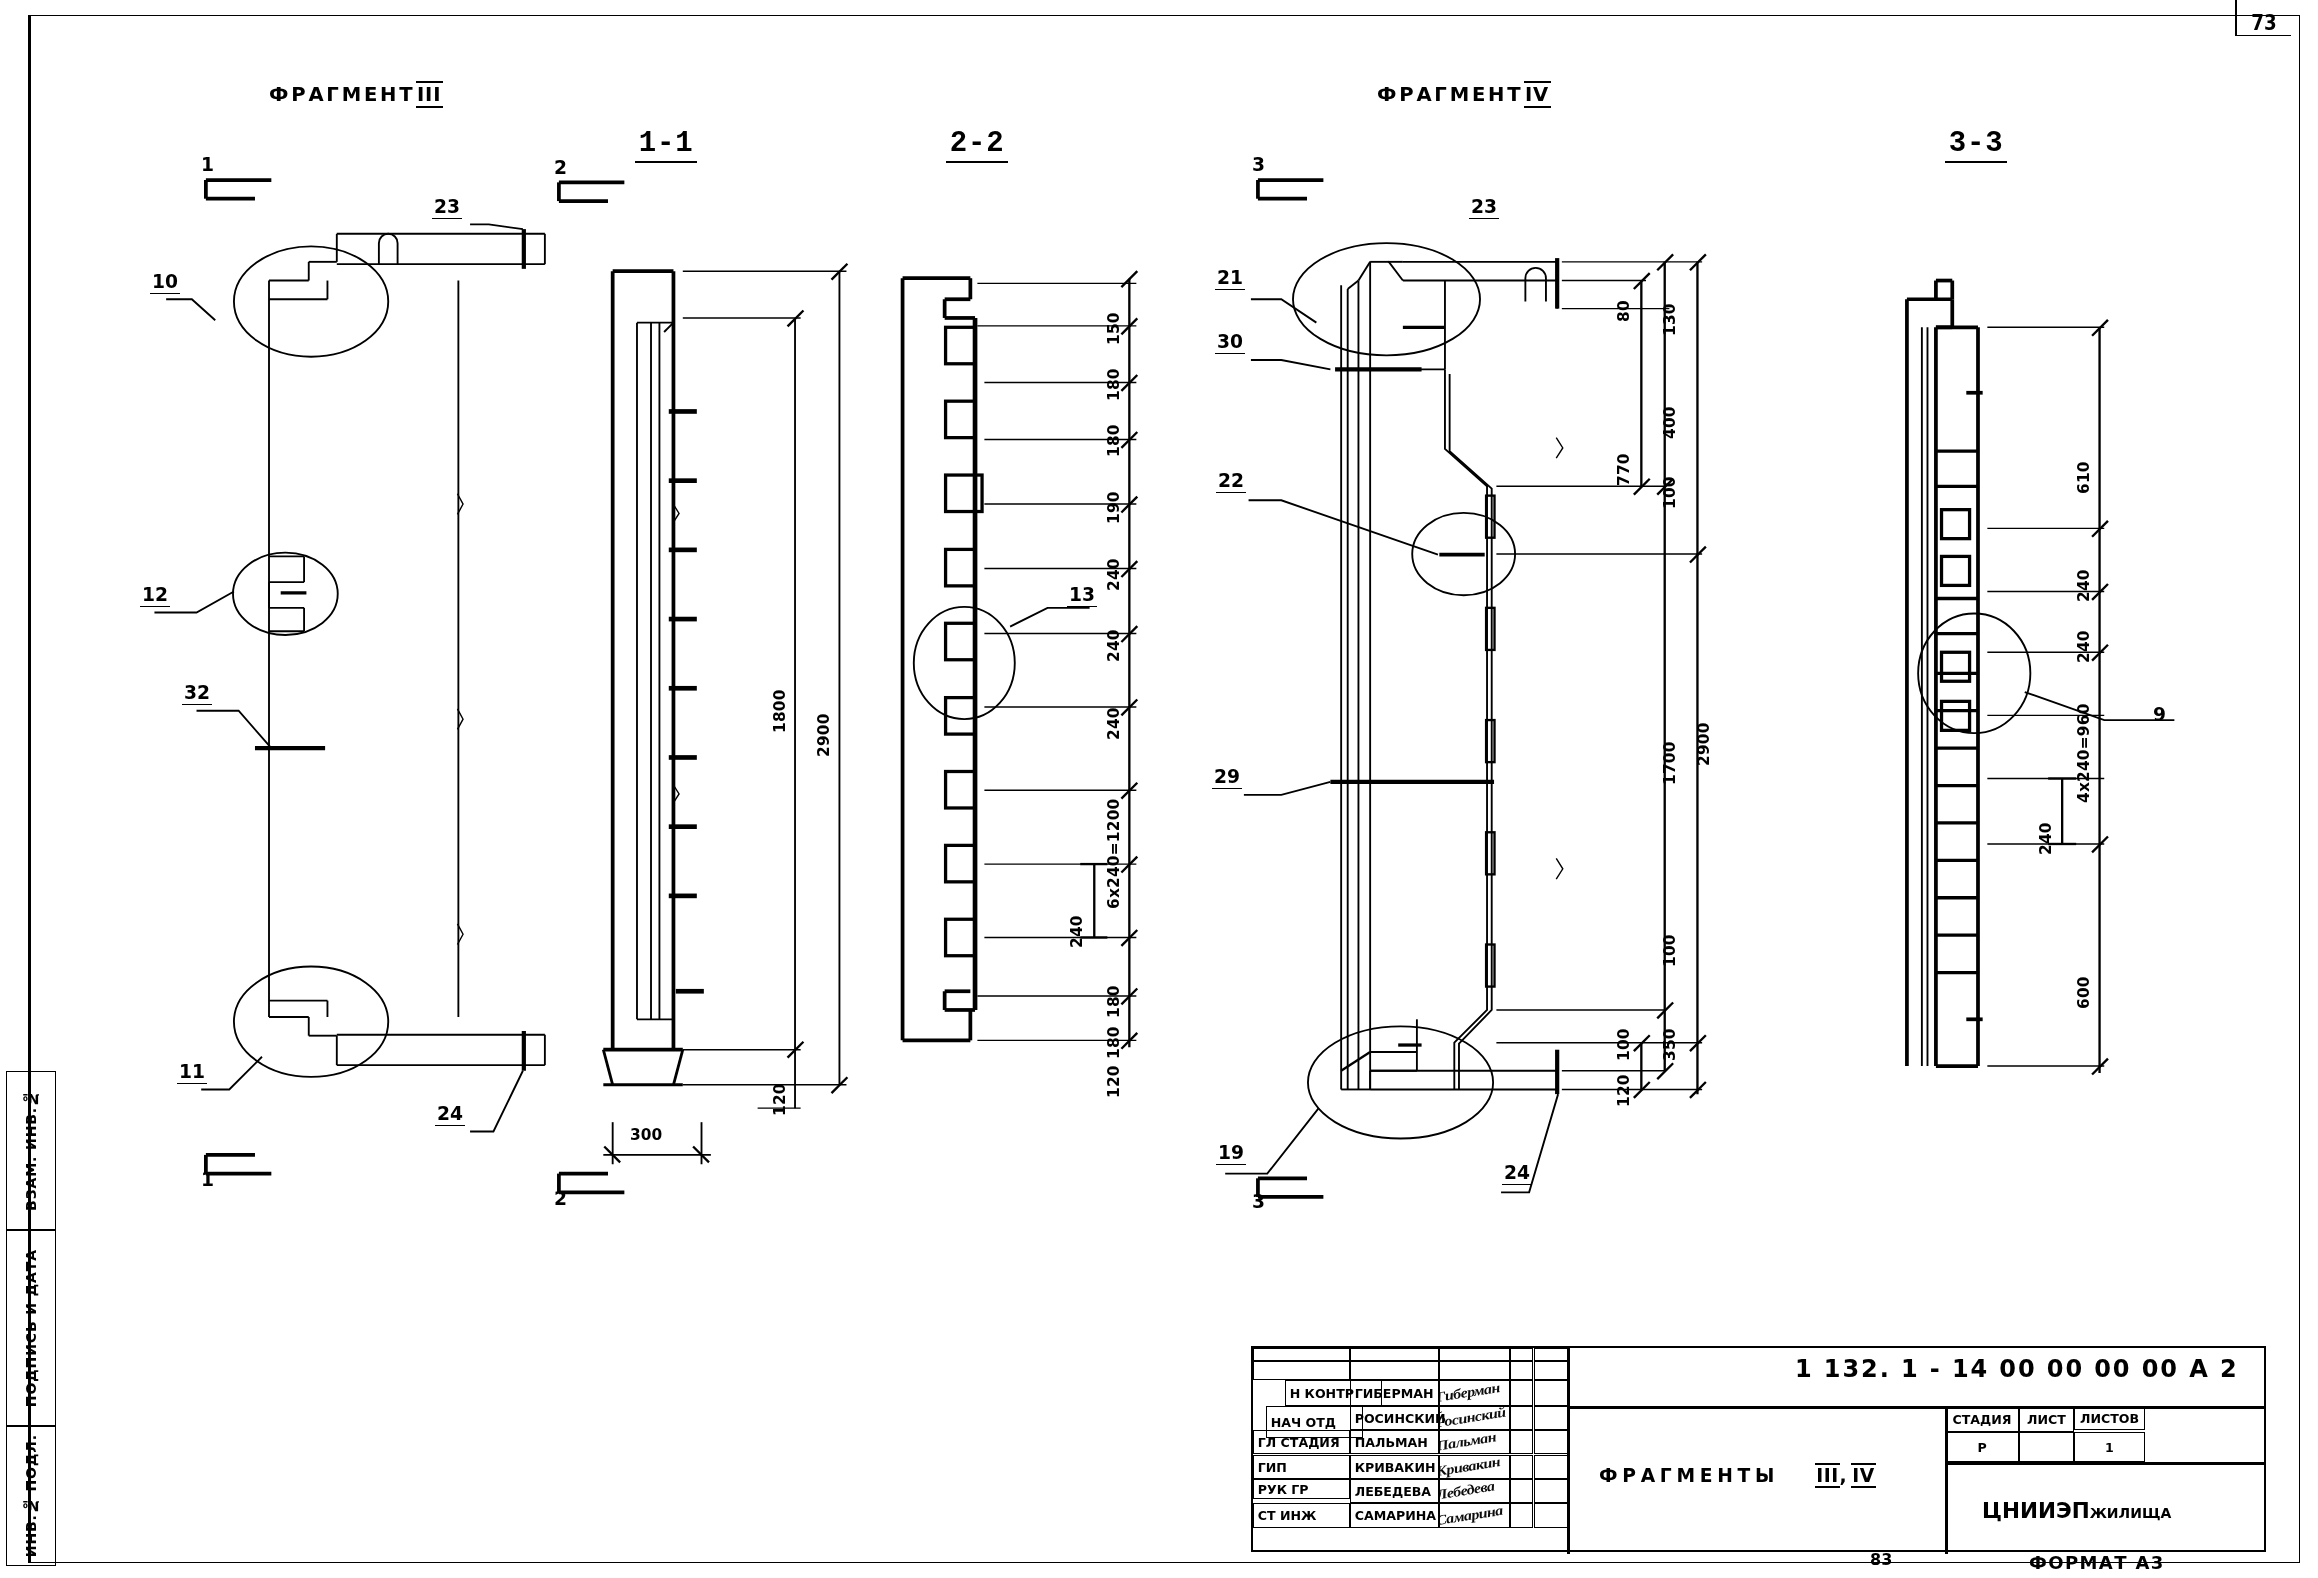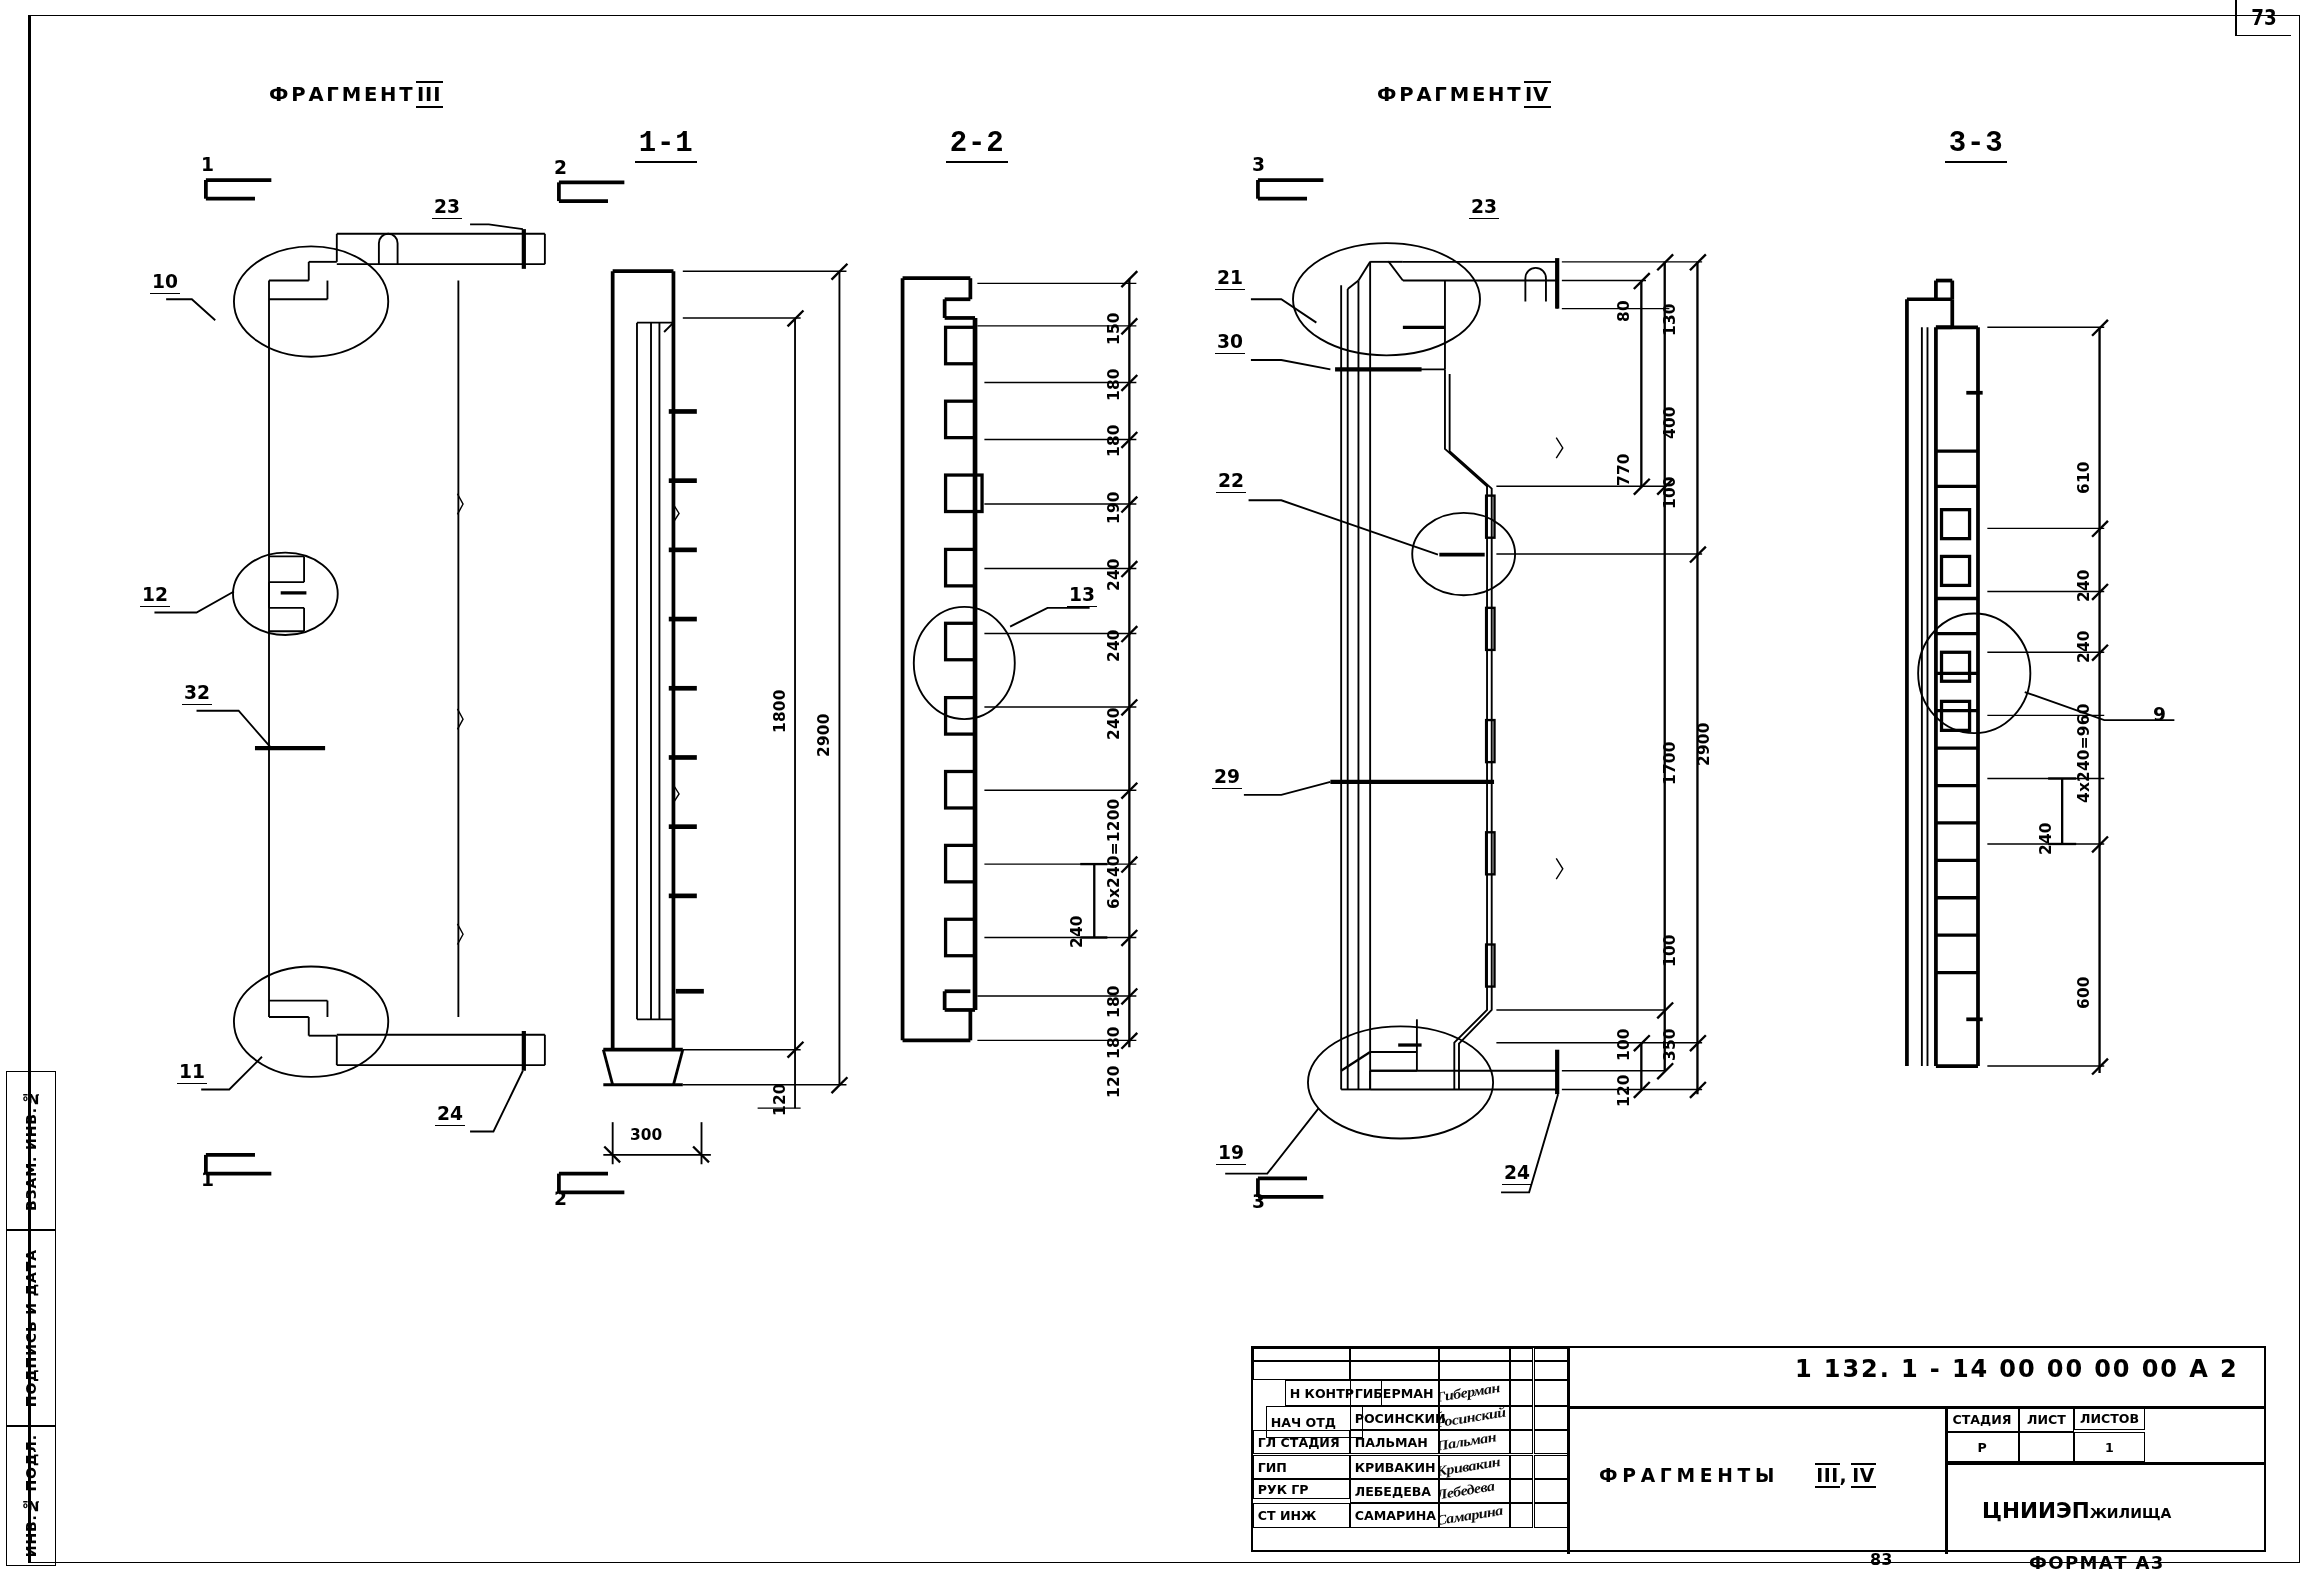--- a/index.html
+++ b/index.html
@@ -28,21 +28,21 @@
     border-left: 3.3px solid #000;
     border-top: 1.9px solid #000;
     border-right: 1.9px solid #000;
     border-bottom: 1.9px solid #000;
   }
   #page-num-box {
     position: absolute; right: 10px; top: 0px;
     width: 56px; height: 36px;
     border-left: 2.3px solid #000;
     border-bottom: 1.9px solid #000;
-    display: flex; align-items: center; justify-content: center;
+    display: flex; align-items: flex-end; justify-content: center;
   }
   #page-num-box span {
     font-size: 21.5px; font-weight: bold;
     font-family: "DejaVu Sans", sans-serif;
     transform: scaleX(0.85);
   }
 
   
   #left-col {
     position: absolute;

